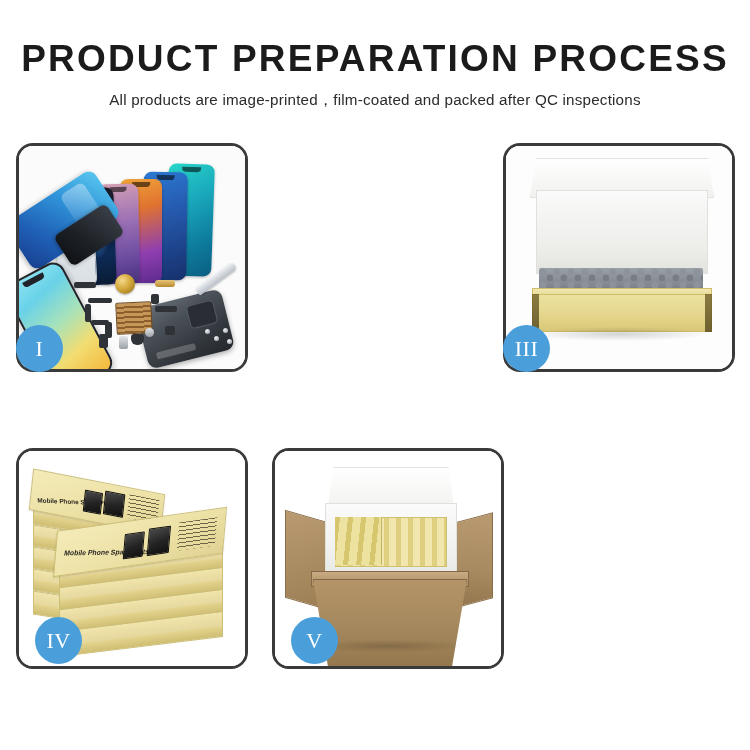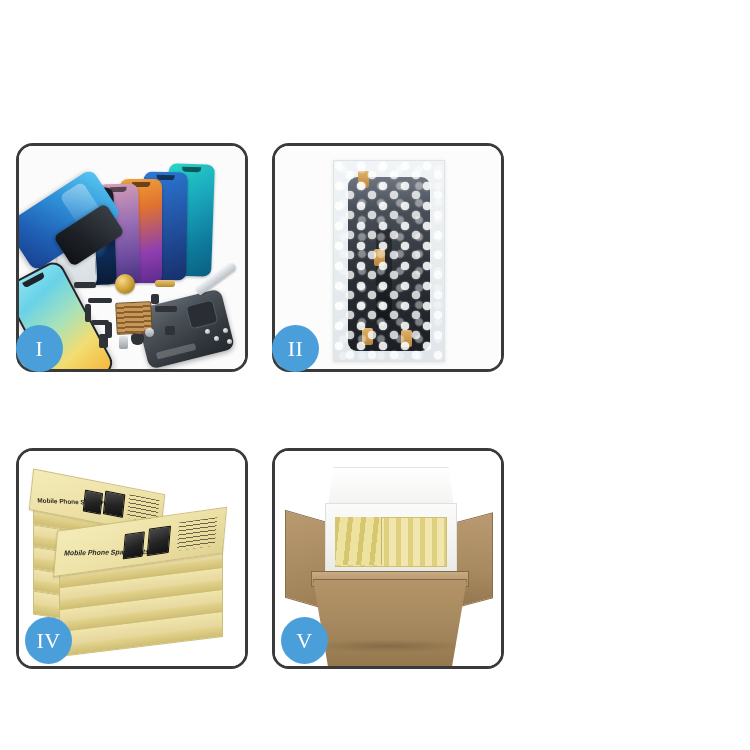--- a/index.html
+++ b/index.html
@@ -92,21 +92,21 @@
     border-radius: 50%;
     background: #4a9fdb;
     color: #ffffff;
     font-family: "Liberation Serif", serif;
     font-size: 22px;
     line-height: 47px;
     text-align: center;
     letter-spacing: 0.5px;
     z-index: 6;
   }
-  .panel.r2 .badge { left: 6px; bottom: 2px; }
+  .panel.r2 .badge { left: 16px; bottom: 2px; }
 
   
   .p1-bg { position:absolute; inset:0; background:#fbfbfb; }
   
   .fan {
     position: absolute;
     border-radius: 8px;
     box-shadow: 0 1px 3px rgba(0,0,0,0.28);
   }
   .fan5 { left:148px; top:18px; width:46px; height:112px;
@@ -410,20 +410,24 @@
   .floor-shadow {
     position:absolute; left:50%; transform:translateX(-50%);
     background: radial-gradient(ellipse at center, rgba(0,0,0,0.16) 0%, rgba(0,0,0,0) 72%);
   }
 </style>
 </head>
 <body>
 
 <div id="infographic">
 
+  <div class="header">
+    <h1 class="main-title">PRODUCT PREPARATION PROCESS</h1>
+    <p class="subtitle">All products are image-printed，film-coated and packed after QC inspections</p>
+  </div>
 
   <div class="grid">
 
     <div class="panel r1 c1">
       <div class="photo">
         <div class="p1-bg"></div>
 
         <div class="fan fan5">
             <span class="fan-notch"></span>
           </div>
@@ -474,38 +478,33 @@
         <div class="screws">
           <i style="left:0;   top:2px;"></i>
           <i style="left:9px; top:9px;"></i>
           <i style="left:18px;top:1px;"></i>
           <i style="left:22px;top:12px;"></i>
         </div>
       </div>
       <div class="badge">I</div>
     </div>
 
-    <div class="panel r1 c2">
+
+    <div class="panel r1 c3">
       <div class="photo">
-        <div class="p2-bg"></div>
-        <div class="p2-bag">
-          <div class="p2-screen">
-            <span class="p2-ribbon"></span>
-            <span class="p2-tab" style="left:10px; top:-6px;"></span>
-            <span class="p2-tab" style="left:26px; top:72px;"></span>
-            <span class="p2-tab" style="left:14px; bottom:6px;"></span>
-            <span class="p2-tab" style="right:18px; bottom:4px;"></span>
-          </div>
-          <div class="p2-bubbles"></div>
-          <div class="p2-bubbles-2"></div>
-        </div>
+        <div class="p3-bg"></div>
+        <div class="p3-lidback"></div>
+        <div class="p3-lidinner"></div>
+        <div class="p3-foam"></div>
+        <div class="p3-boxlip"></div>
+        <div class="p3-boxfront"></div>
+        <div class="floor-shadow" style="bottom:28px; width:180px; height:14px;"></div>
       </div>
-      <div class="badge">II</div>
+      <div class="badge">III</div>
     </div>
-
 
     <div class="panel r2 c1">
       <div class="photo">
         <div class="p4-bg"></div>
         <div class="stackwrap">
 
           <div class="sbox" style="left:8px;  top:48px;  width:104px; height:20px; transform:skewY(9deg);">
               <span class="sbox-side"></span>
             </div>
           <div class="sbox" style="left:8px;  top:70px;  width:104px; height:20px; transform:skewY(9deg);">

